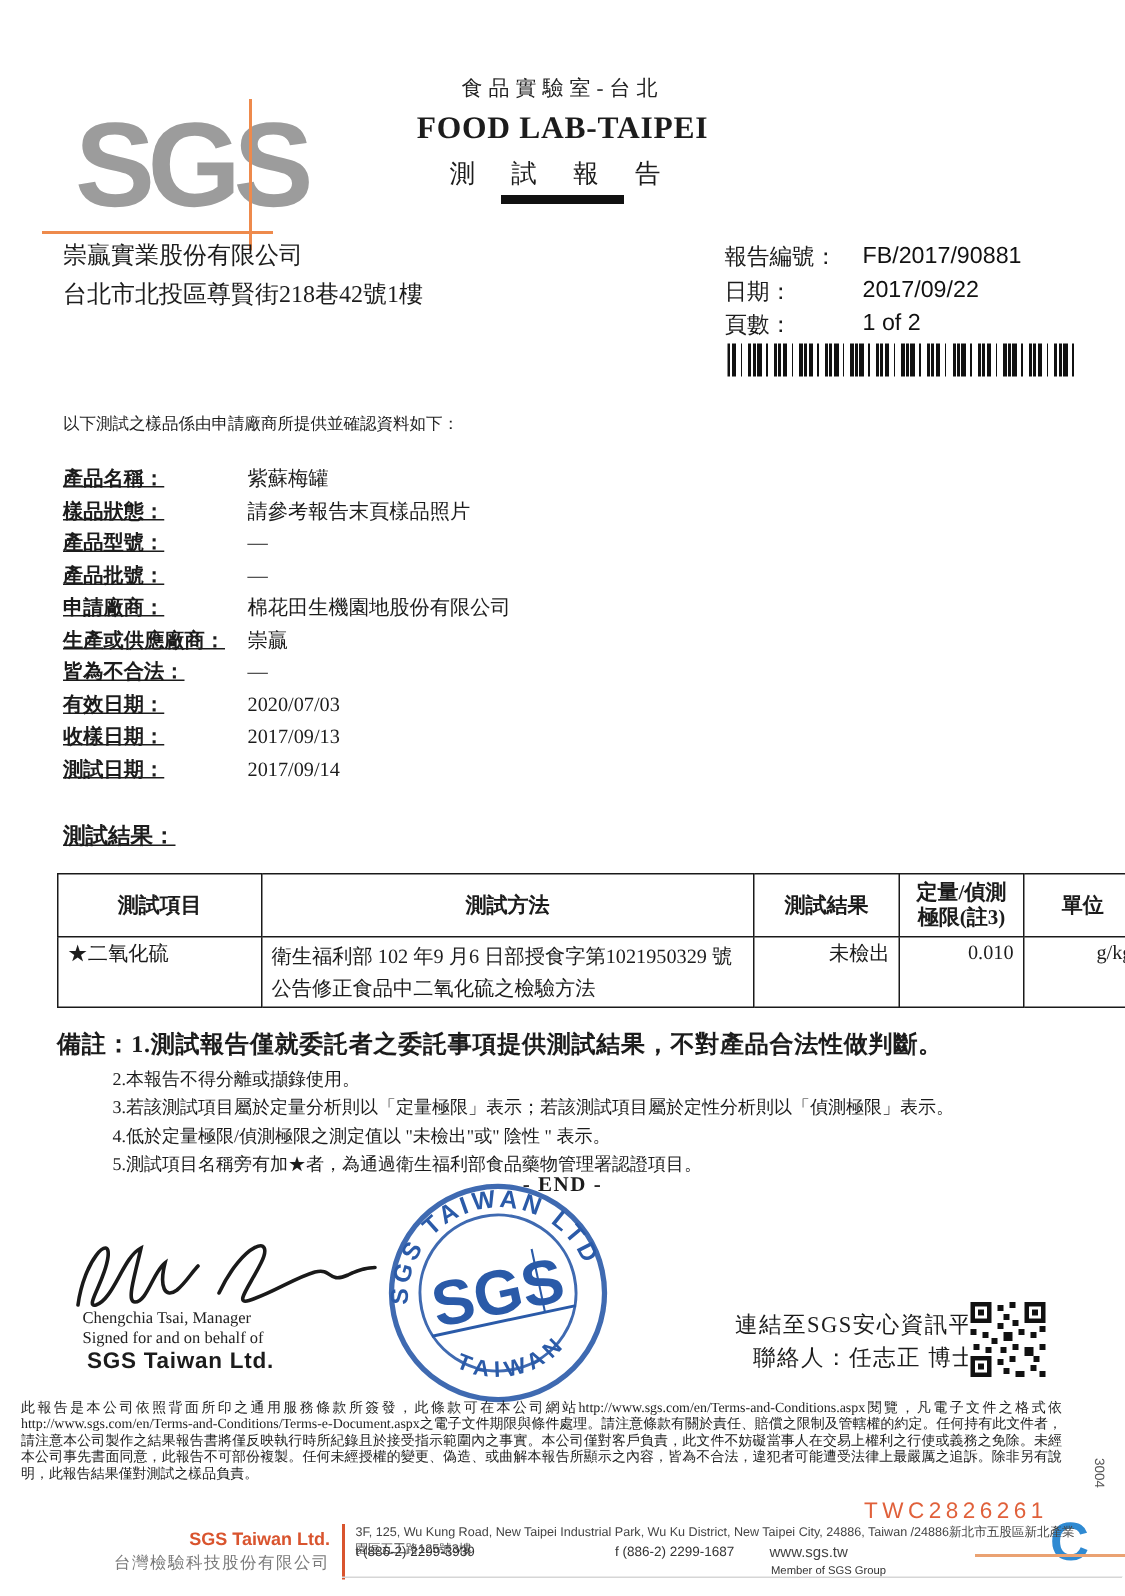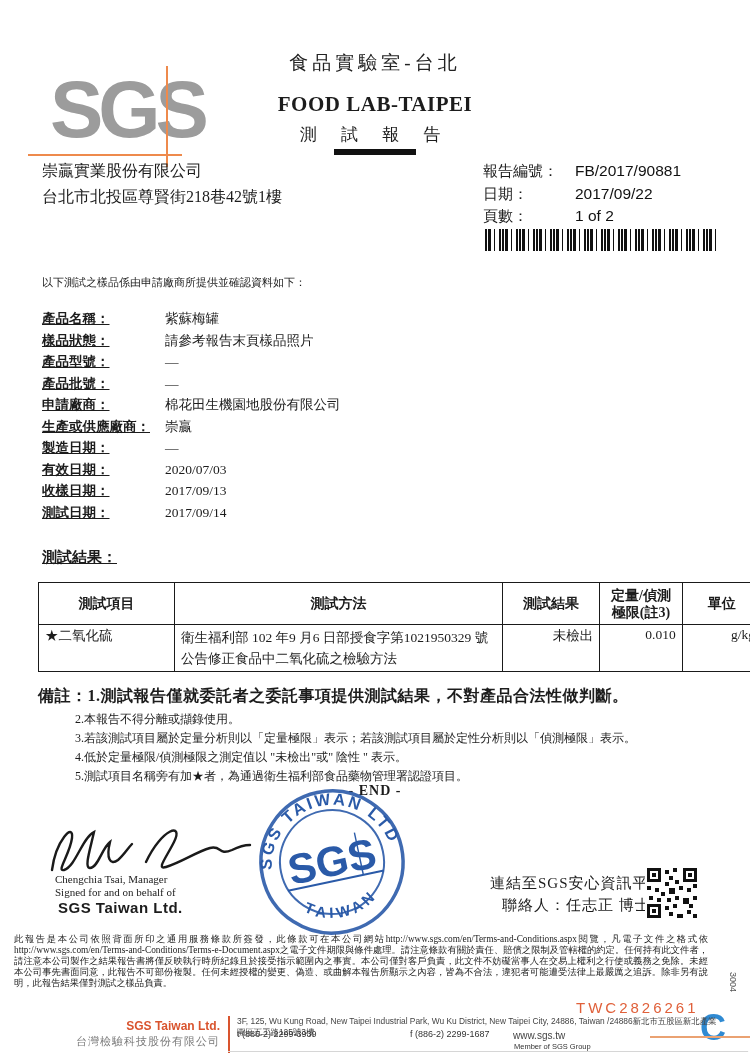--- a/index.html
+++ b/index.html
@@ -11,22 +11,22 @@
   .page{position:relative;width:750px;height:1064px;background:#fff;overflow:hidden;
         font-family:var(--serif);color:#1c1c1c;border-radius:21px;}
   .abs{position:absolute;}
 
   
   .logo{left:50px;top:70px;font-family:var(--sans);font-weight:800;font-size:80px;
         line-height:1;color:#9c9c9c;letter-spacing:-5px;}
   .logo-vline{left:166px;top:66px;width:2px;height:101px;background:var(--accent);}
   .logo-hline{left:28px;top:154px;width:154px;height:2px;background:var(--accent);}
   .titleblock{left:250px;top:50px;width:250px;text-align:center;}
-  .t-zh{font-size:19px;letter-spacing:4px;color:#222;}
-  .t-en{font-size:21px;font-weight:bold;margin-top:16px;letter-spacing:.5px;}
+  .t-zh{font-size:14px;letter-spacing:4px;color:#222;}
+  .t-en{font-size:21px;font-weight:bold;margin-top:5px;letter-spacing:.5px;}
   .t-rep-zh{font-size:17px;letter-spacing:10px;margin-top:6px;}
   .t-rep-en{font-size:22px;font-weight:bold;margin-top:2px;}
   .t-bar{width:82px;height:6px;background:#111;margin:3px auto 0;}
 
   
   .client{left:42px;top:158px;font-size:16px;line-height:26px;}
   .meta-label{font-size:15px;color:#1c1c1c;}
   .meta-value{font-family:var(--sans);font-size:15.5px;color:#111;}
   .barcode{left:485px;top:229px;width:234px;height:22px;
      background:repeating-linear-gradient(90deg,#111 0 2px,#fff 2px 3px,#111 3px 6px,
@@ -144,21 +144,21 @@
       </div>
     <div class="frow">
         <span class="flabel">申請廠商：</span>
         <span class="fvalue">棉花田生機園地股份有限公司</span>
       </div>
     <div class="frow">
         <span class="flabel">生產或供應廠商：</span>
         <span class="fvalue">崇贏</span>
       </div>
     <div class="frow">
-        <span class="flabel">製造日期：</span>
+        <span class="flabel">皆為不合法：</span>
         <span class="fvalue">—</span>
       </div>
     <div class="frow">
         <span class="flabel">有效日期：</span>
         <span class="fvalue">2020/07/03</span>
       </div>
     <div class="frow">
         <span class="flabel">收樣日期：</span>
         <span class="fvalue">2017/09/13</span>
       </div>

